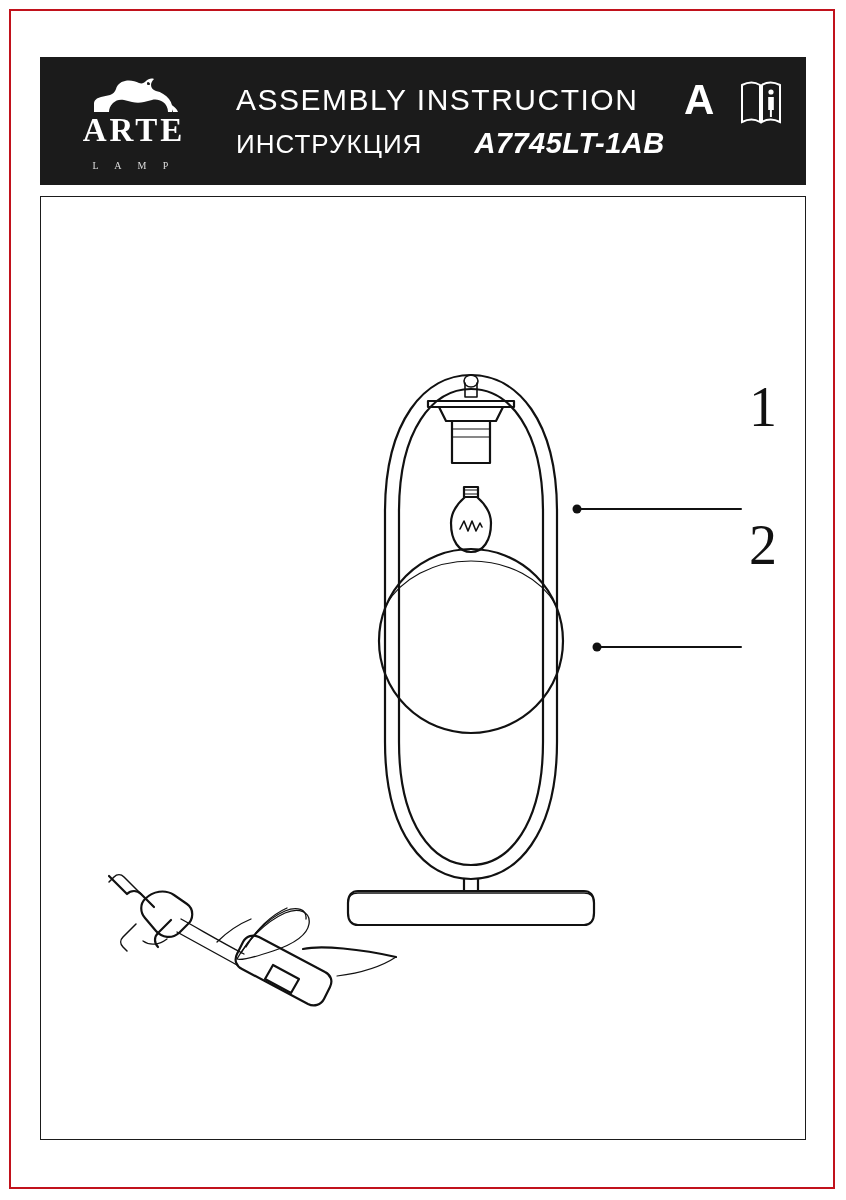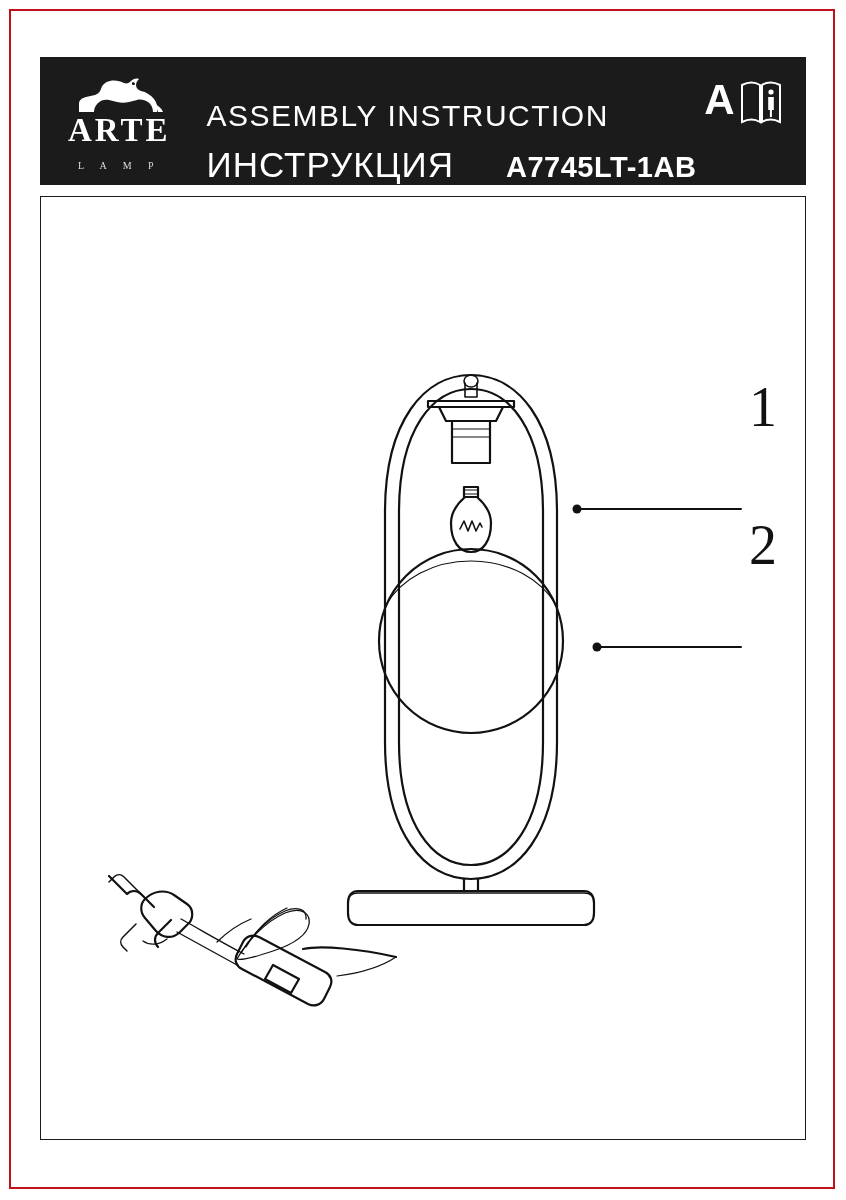--- a/index.html
+++ b/index.html
@@ -69,47 +69,48 @@
     font-size: 10px;
     letter-spacing: 7px;
     margin-top: 13px;
     font-family: "Liberation Serif", serif;
     color: #dddddd;
   }
   .titles {
     flex: 1;
     display: flex;
     flex-direction: column;
-    justify-content: flex-end;
+    justify-content: center;
     color: #ffffff;
     padding-left: 8px;
   }
   .title-row {
     display: flex;
     align-items: baseline;
   }
   .title-en {
     font-size: 30px;
     letter-spacing: 1.5px;
     font-weight: normal;
     white-space: nowrap;
   }
   .title-ru {
-    font-size: 35px;
+    font-size: 26px;
     letter-spacing: 1px;
     font-weight: normal;
     white-space: nowrap;
     margin-top: 12px;
   }
   .model-code {
     font-size: 29px;
     font-weight: bold;
     letter-spacing: 0.5px;
     margin-left: 52px;
     white-space: nowrap;
+    font-style: italic;
   }
   .header-right {
     width: 130px;
     position: relative;
     color: #ffffff;
     display: flex;
     align-items: flex-start;
     justify-content: flex-start;
   }
   .section-letter {

